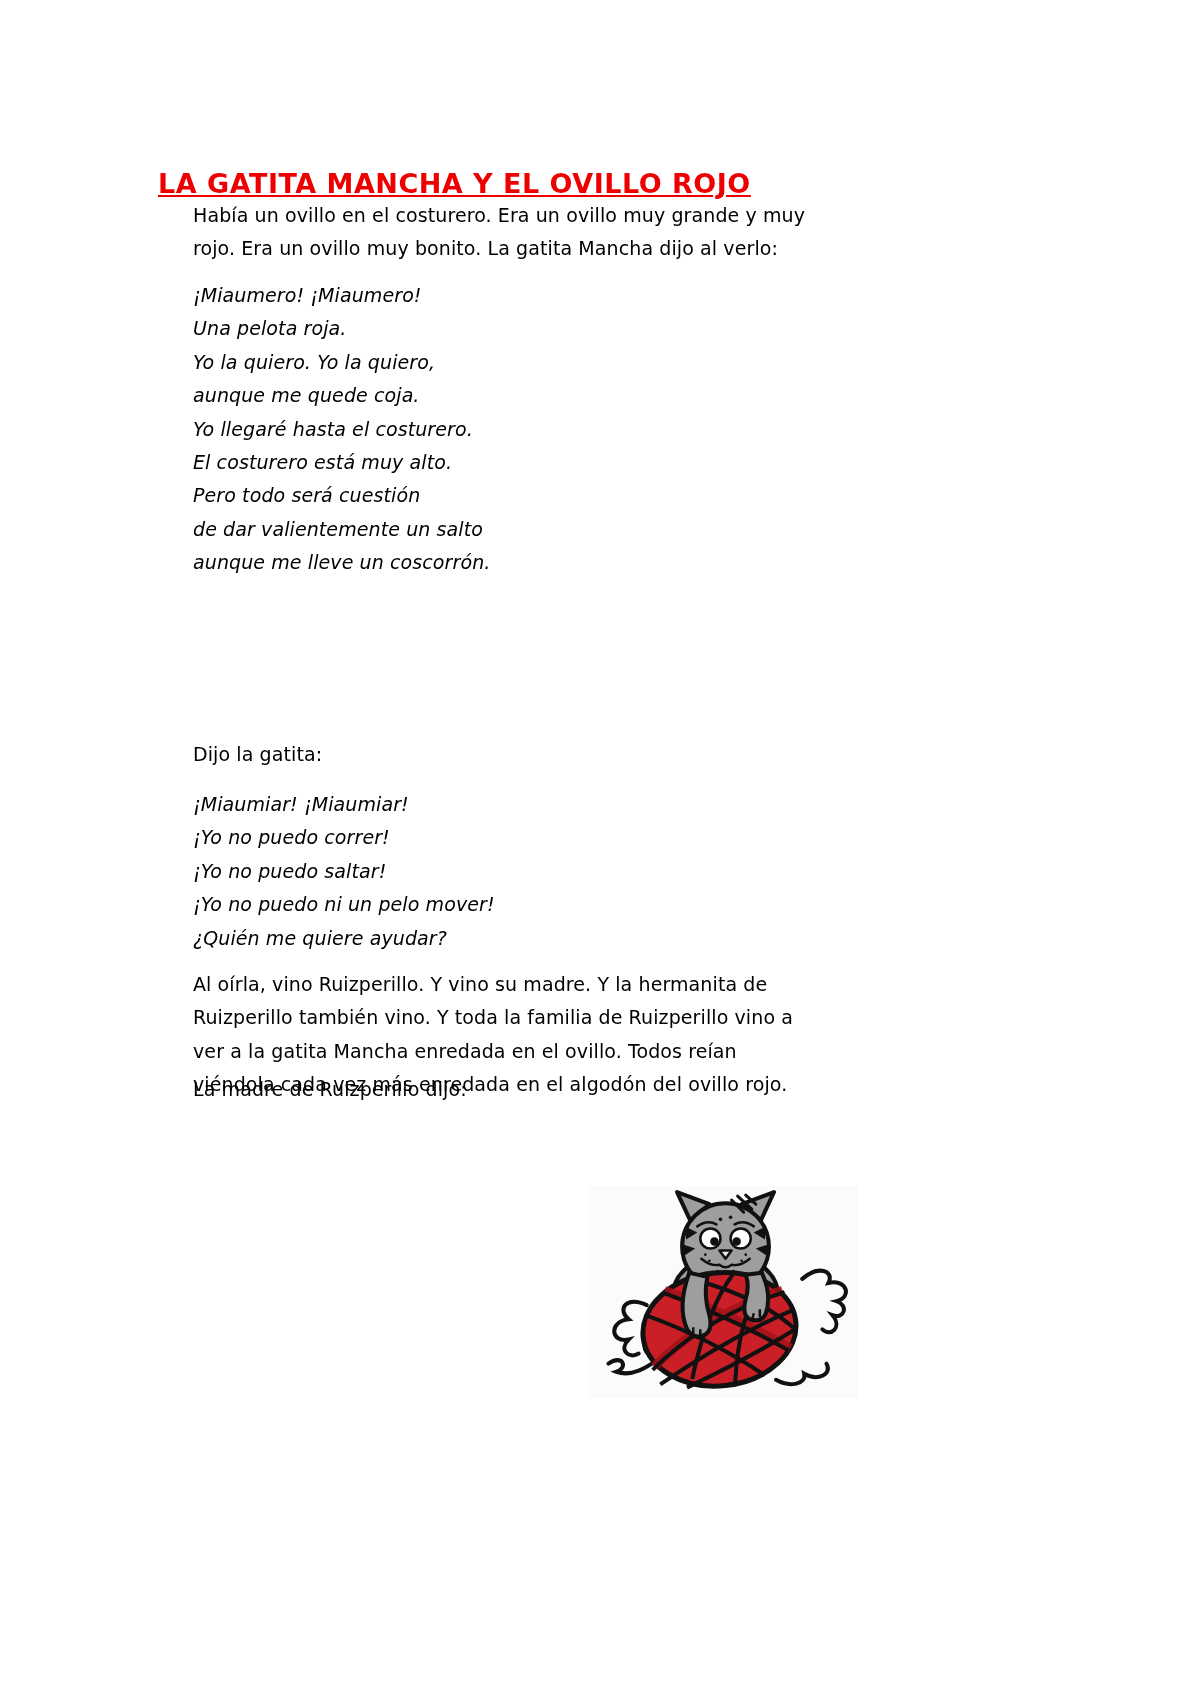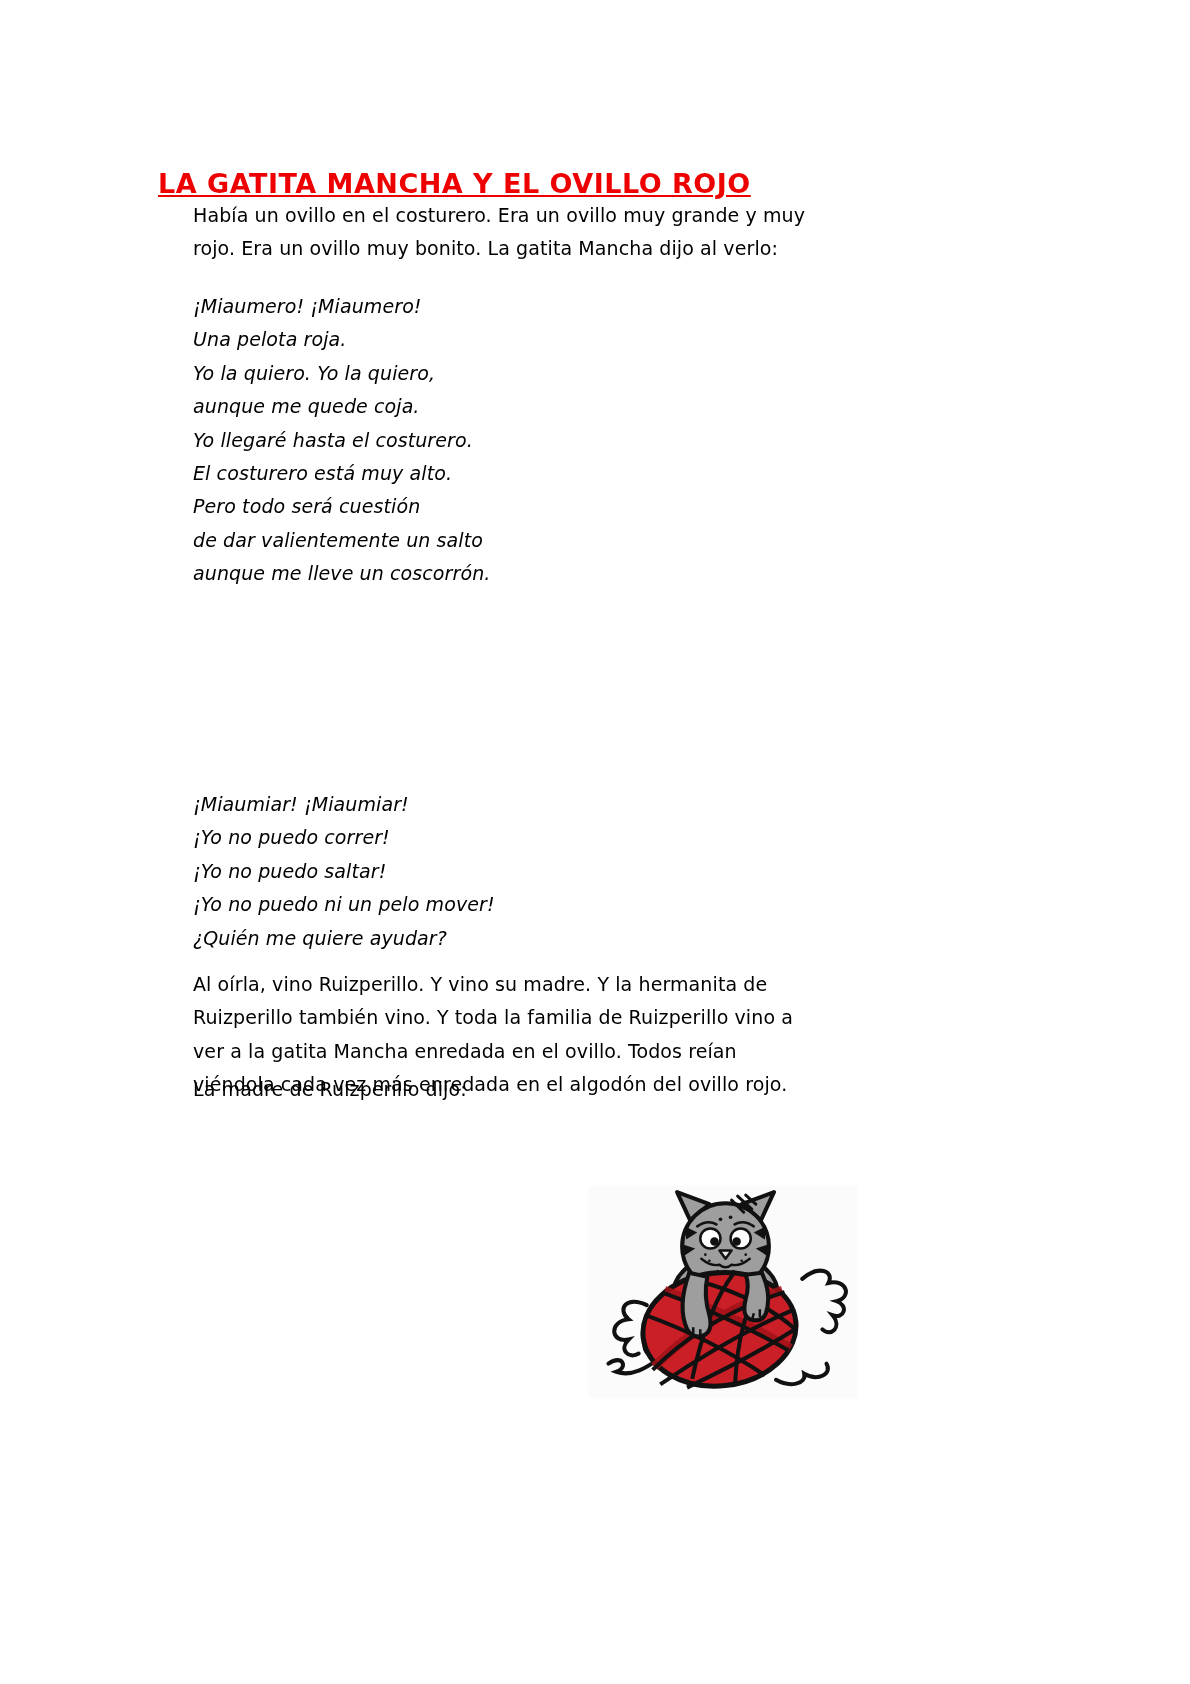--- a/index.html
+++ b/index.html
@@ -29,21 +29,21 @@
     left: 158px;
     width: 900px;
     font-size: 19px;
     line-height: 33.4px;
     white-space: pre-line;
     letter-spacing: 0.1px;
     margin-left: 35px;
   }
   .verse { font-style: italic; }
   .b-p1 { top: 199px; }
-  .b-v1 { top: 290px; }
+  .b-v1 { top: 279px; }
   .b-p2 { top: 592px; }
   .b-p3 { top: 738px; }
   .b-v2 { top: 788px; }
   .b-p4 { top: 968px; }
   .b-p5 { top: 1073px; }
   .b-v3 { top: 1375px; width: 520px; }
   .illustration {
     position: absolute;
     left: 588px;
     top: 1186px;
@@ -65,20 +65,21 @@
 Una pelota roja.
 Yo la quiero. Yo la quiero,
 aunque me quede coja.
 Yo llegaré hasta el costurero.
 El costurero está muy alto.
 Pero todo será cuestión
 de dar valientemente un salto
 aunque me lleve un coscorrón.</div>
 
 
+  <div class="block b-p3">Dijo la gatita:</div>
 
   <div class="block verse b-v2">¡Miaumiar! ¡Miaumiar!
 ¡Yo no puedo correr!
 ¡Yo no puedo saltar!
 ¡Yo no puedo ni un pelo mover!
 ¿Quién me quiere ayudar?</div>
 
   <div class="block b-p4">Al oírla, vino Ruizperillo. Y vino su madre. Y la hermanita de
 Ruizperillo también vino. Y toda la familia de Ruizperillo vino a
 ver a la gatita Mancha enredada en el ovillo. Todos reían

